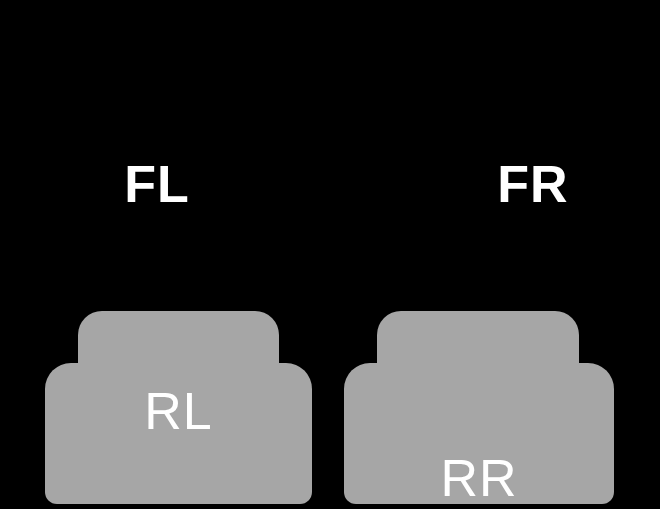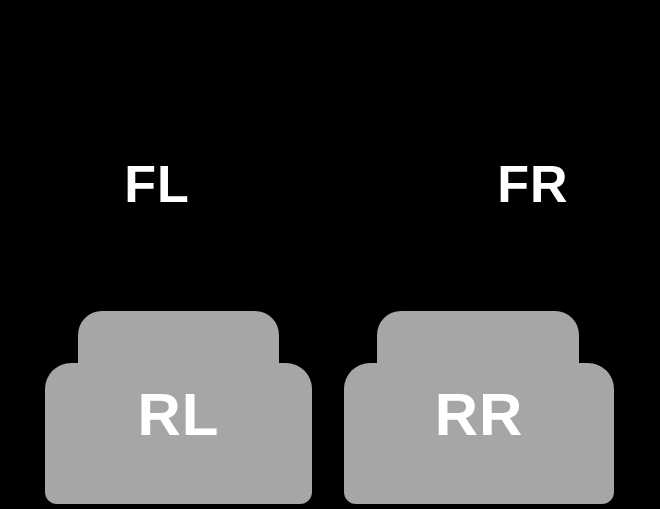--- a/index.html
+++ b/index.html
@@ -37,26 +37,26 @@
     position: absolute;
     background: var(--mat, #a6a6a6);
     display: flex;
     justify-content: center;
     align-items: flex-start;
     padding-top: 22px;
   }
   .mat-left  .mat-tab  { left: 78px;  top: 311px; width: 201px; height: 80px;  border-radius: 24px 24px 0 0; }
   .mat-left  .mat-body { left: 45px;  top: 363px; width: 267px; height: 141px; border-radius: 26px 26px 12px 12px; }
   .mat-right .mat-tab  { left: 377px; top: 311px; width: 202px; height: 80px;  border-radius: 24px 24px 0 0; }
-  .mat-right .mat-body { left: 344px; top: 363px; width: 270px; height: 141px; border-radius: 26px 26px 12px 12px; }
+  .mat-right .mat-body { left: 344px; top: 363px; width: 270px; height: 141px; border-radius: 26px 26px 12px 12px; align-items: flex-end; }
 
   .mat-label {
     color: var(--label, #ffffff);
-    font-size: 60px;
-    font-weight: 700;
+    font-size: 52px;
+    font-weight: 400;
     letter-spacing: 1px;
     line-height: 1;
     white-space: nowrap;
   }
 </style>
 </head>
 <body>
 
 <div class="stage">
 

